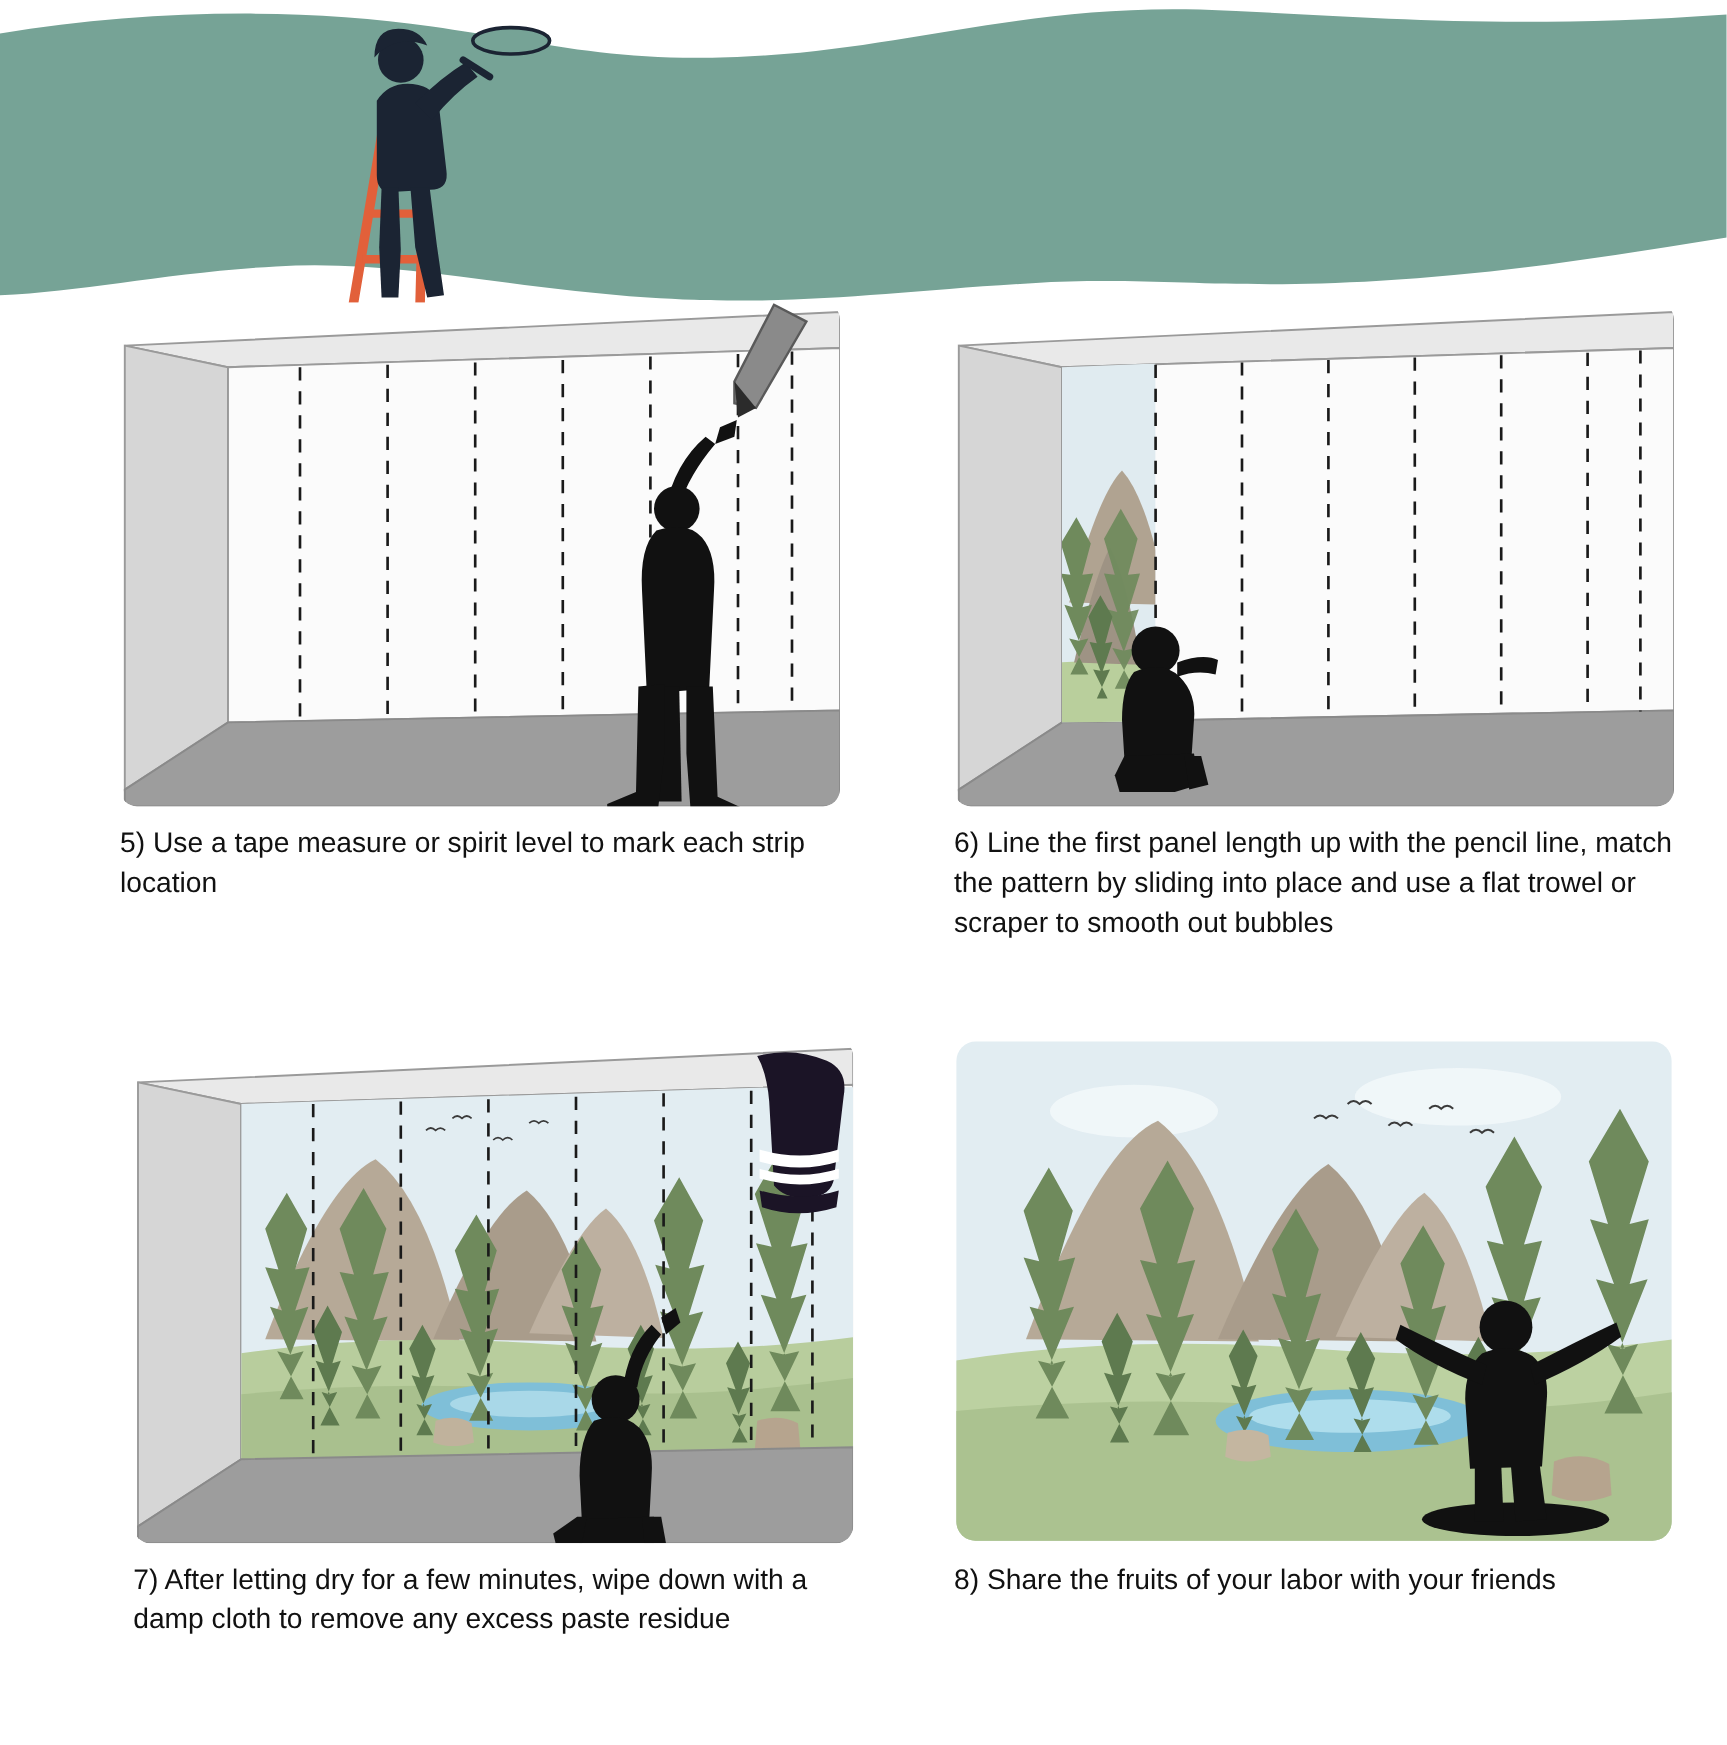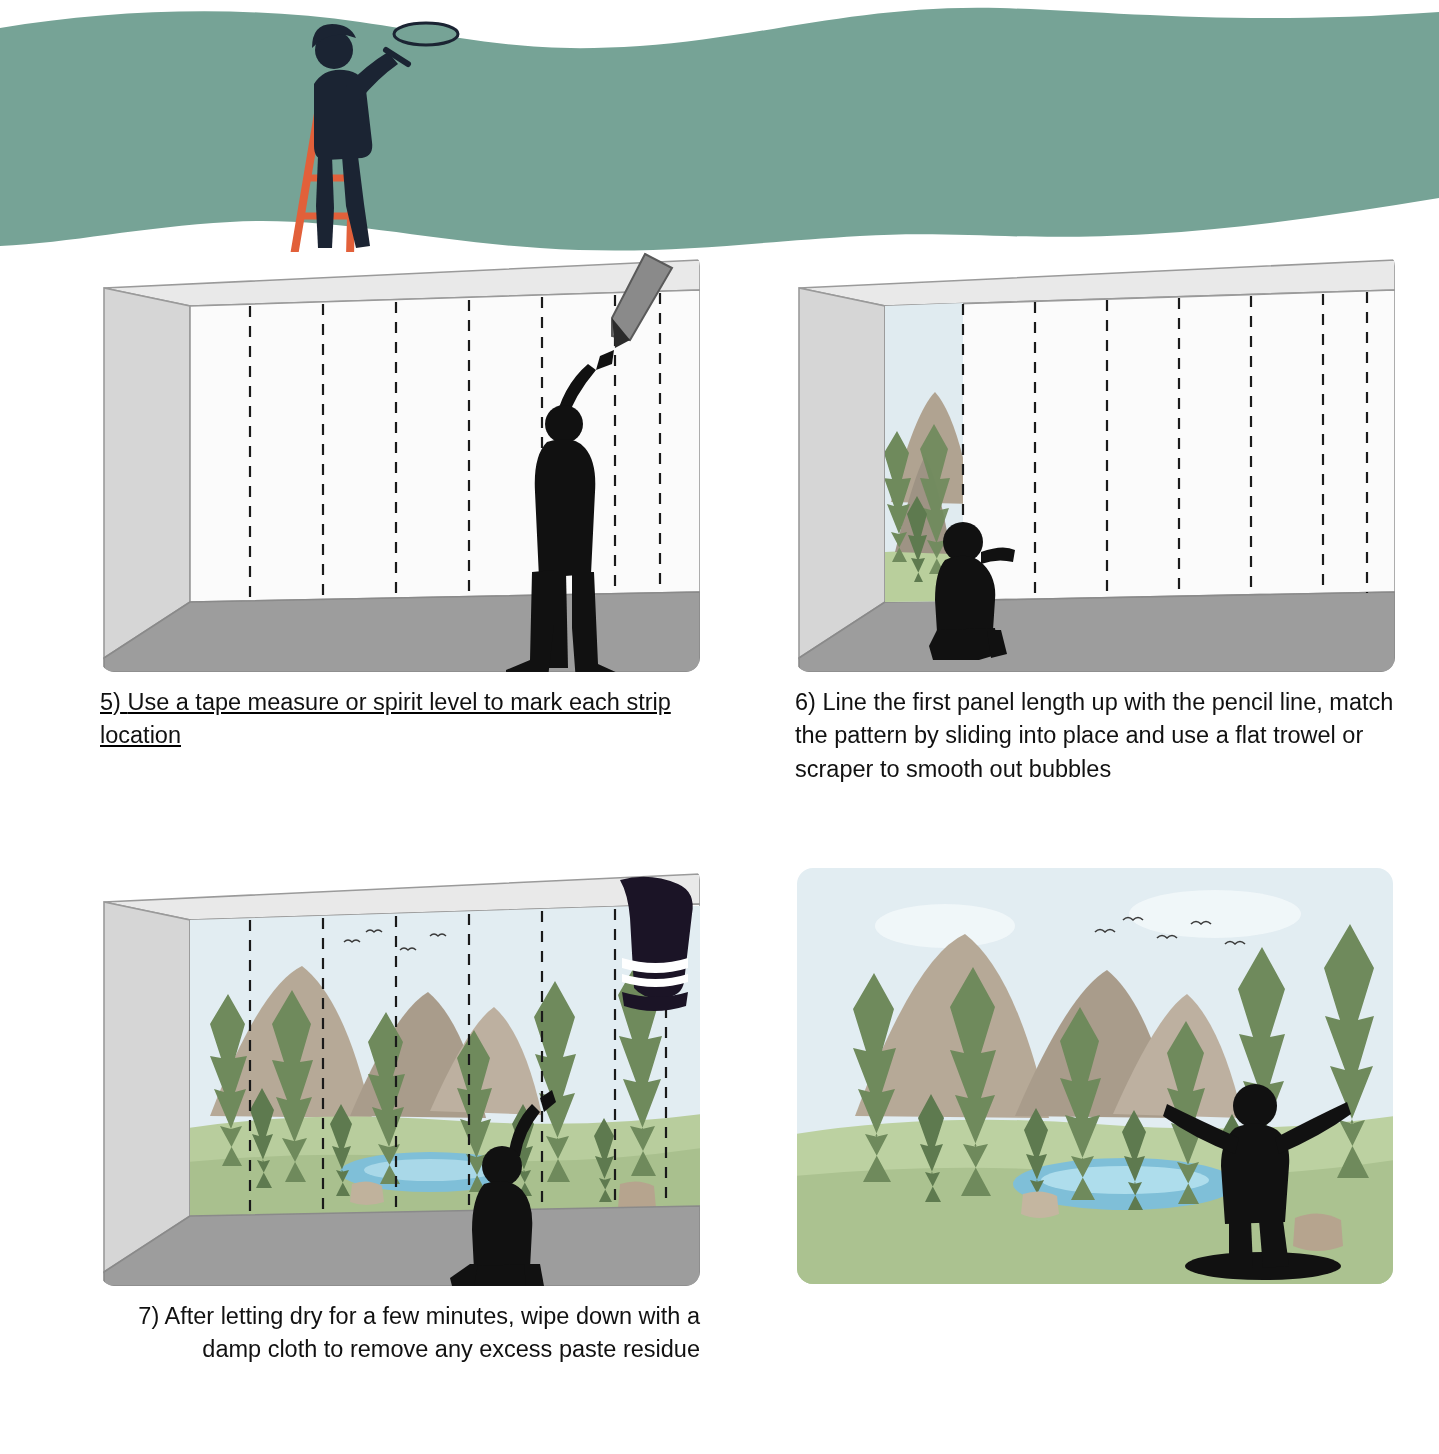--- a/index.html
+++ b/index.html
@@ -104,21 +104,21 @@
         <ellipse cx="168" cy="28" rx="32" ry="11" fill="#76a396" stroke="#1b2433" stroke-width="3"></ellipse>
       </g>
     </svg>
 
   </div>
 
   <div class="panels">
 
     <div class="row" style="height:590px;">
 
-      <div class="cell" style="left:100px; top:0; width:600px;text-decoration:underline;">
+      <div class="cell" style="left:100px; top:0; width:600px;">
         <div class="fig" style="width:600px;height:420px;">
           <svg class="svgfull" viewBox="0 0 600 420">
             <defs>
               <clipPath id="c5">
                   <rect x="0" y="0" width="600" height="420" rx="14"></rect>
                 </clipPath>
             </defs>
             <g clip-path="url(#c5)">
               <rect x="0" y="0" width="600" height="420" fill="#ffffff"></rect>
 
@@ -218,21 +218,21 @@
         </div>
         <div class="caption">
           <span class="num">6)</span>
           <span>Line the first panel length up with the pencil line, match the pattern by sliding into place and use a flat trowel or scraper to smooth out bubbles</span>
         </div>
       </div>
     </div>
 
     <div class="row" style="height:560px; margin-top:24px;">
 
-      <div class="cell" style="left:100px; top:0; width:600px;text-align:right;">
+      <div class="cell" style="left:111px; top:0; width:600px;">
         <div class="fig" style="width:600px;height:420px;">
           <svg class="svgfull" viewBox="0 0 600 420">
             <defs>
               <clipPath id="c7">
                   <rect x="0" y="0" width="600" height="420" rx="14"></rect>
                 </clipPath>
               <clipPath id="w7">
                   <path d="M90,54 L600,38 L600,340 L90,350 Z"></path>
                 </clipPath>
             </defs>
@@ -373,17 +373,21 @@
                 <circle cx="460" cy="240" r="22"></circle>
                 <path d="M440,262 q22,-10 42,2 q14,12 12,36 l-4,56 l-60,2 l-4,-58 q0,-26 14,-38 z"></path>
                 <path d="M444,272 q-40,-18 -72,-34 l-4,12 q30,22 72,38 z"></path>
                 <path d="M480,272 q38,-20 72,-36 l4,12 q-30,22 -72,40 z"></path>
                 <path d="M434,354 l22,0 l2,48 l-24,0 z"></path>
                 <path d="M464,354 l24,0 l6,46 l-26,2 z"></path>
               </g>
             </g>
           </svg>
         </div>
+        <div class="caption">
+          <span class="num">8)</span>
+          <span>Share the fruits of your labor with your friends</span>
+        </div>
       </div>
     </div>
 
   </div>
 </div>
 
 </body></html>

